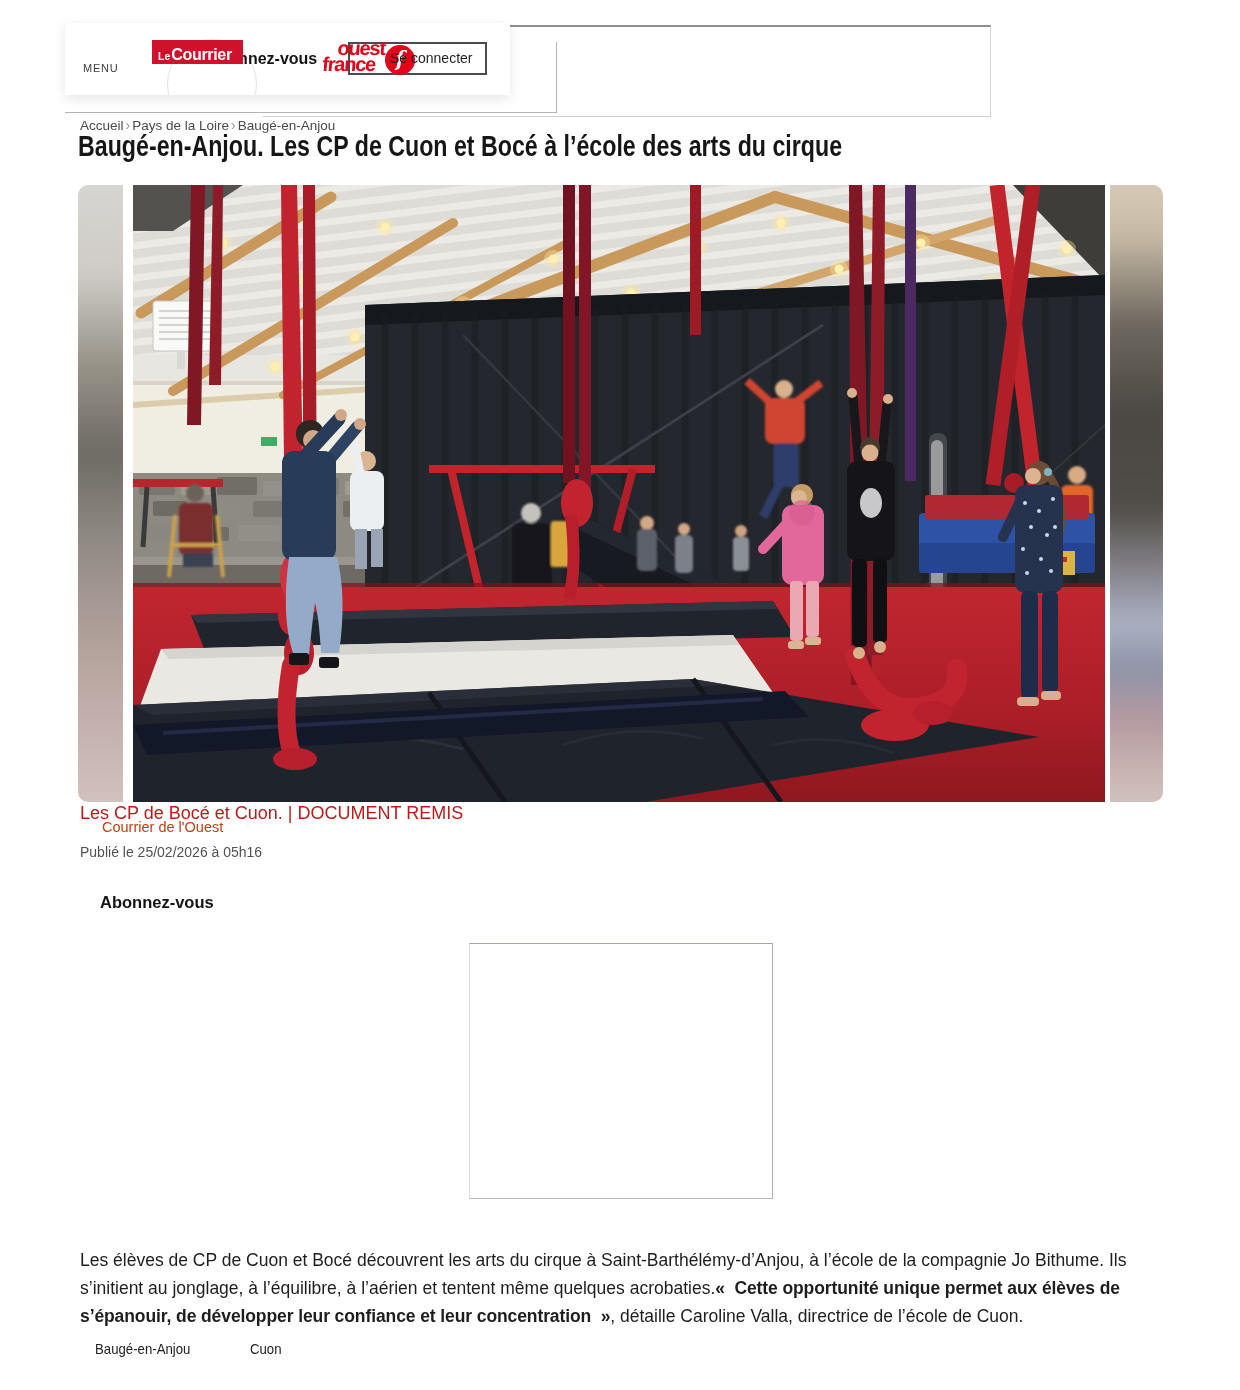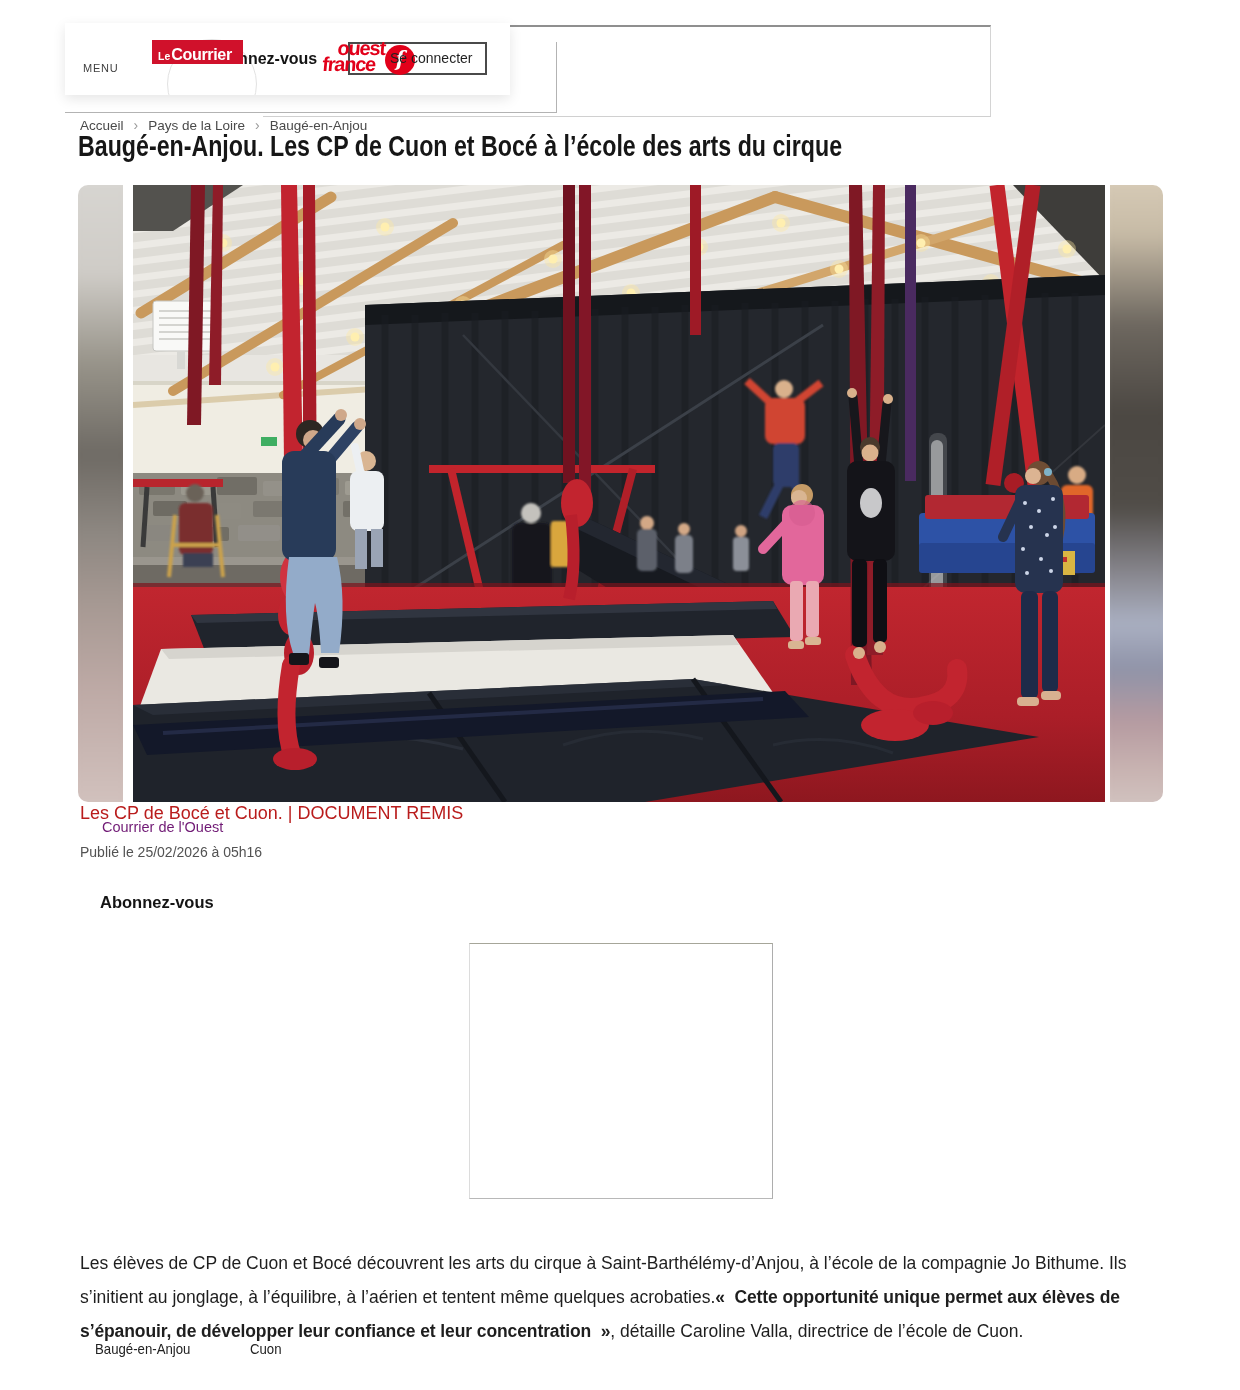--- a/index.html
+++ b/index.html
@@ -33,50 +33,50 @@
     border:2px solid #4a4a4a; background:#fff; z-index:2; }
   .of-logo { position:absolute; left:258px; top:17px; z-index:3; color:#e2001a; font-weight:700;
     font-size:20px; line-height:16px; letter-spacing:-1.2px; transform:skewX(-5deg); }
   .of-w1 { margin-left:14px; }
   .of-circle { position:absolute; left:320px; top:22px; width:30px; height:30px; border-radius:50%;
     background:#e2001a; z-index:4; color:#fff; font-weight:700; font-style:italic;
     font-family:"DejaVu Serif", serif; font-size:20px; text-align:center; line-height:28px; }
   .login-text { position:absolute; left:325px; top:27px; font-size:14px; color:#1f1f1f; z-index:5; white-space:nowrap; }
 
   
-  .breadcrumb { left:80px; top:117px; display:flex; align-items:center; gap:10px;
+  .breadcrumb { left:80px; top:117px; display:flex; align-items:center; gap:2px;
     font-size:13.5px; color:#4a4a4a; z-index:3; }
   .breadcrumb .sep { color:#9a9a9a; font-size:14px; }
   .breadcrumb a { cursor:pointer; }
   .article-title { left:78px; top:130px; font-size:29px; font-weight:700; color:#161616;
     white-space:nowrap; transform:scaleX(.8); transform-origin:0 0; letter-spacing:0; z-index:3; }
 
   
   .photo-wrap { left:0; top:185px; width:1240px; height:617px; }
   .blur-strip { position:absolute; top:0; height:617px; overflow:hidden; }
   .strip-left { left:78px; width:45px; border-radius:10px 0 0 10px; }
   .strip-right { left:1110px; width:53px; border-radius:0 10px 10px 0; }
   .blur-inner { position:absolute; inset:-16px; filter:blur(8px); }
   .strip-left .blur-inner { background:linear-gradient(180deg,#d8d6d2 0%,#cfccc7 16%,#979389 30%,#6e6a64 44%,#8d8781 56%,#a89a94 68%,#bda9a5 80%,#d4c4c0 100%); }
   .strip-right .blur-inner { background:linear-gradient(180deg,#d9cdb9 0%,#c7bba6 10%,#6d675f 24%,#4b4742 38%,#504c47 52%,#8b8a92 63%,#aab0c2 70%,#8f93a8 77%,#b59aa0 85%,#c9b4b2 93%,#d4c8c4 100%); }
   .photo-main { position:absolute; left:133px; top:0; width:972px; height:617px; }
 
   
   .photo-caption { left:80px; top:803px; font-size:18px; color:#b91c1c; }
-  .source-line { left:102px; top:819px; font-size:14.5px; color:#701a75; cursor:pointer; }
+  .source-line { left:102px; top:819px; font-size:14.5px; color:#c2410c; cursor:pointer; }
   .published-line { left:80px; top:844px; font-size:14px; color:#525252;text-align:right; }
   .subscribe-cta { left:100px; top:893px; font-size:16.5px; font-weight:700; color:#141414; cursor:pointer; }
 
   
   .mid-ad { left:469px; top:943px; width:304px; height:256px; background:#fff;
     border-top:1px solid #a6a699; border-right:1px solid #adadad;
     border-bottom:1px solid #b8b8b8; border-left:1px solid #dcdcdc; }
 
   
-  .article-body { left:80px; top:1246px; width:1084px; font-size:17.5px; line-height:34px; color:#1e1e1e; }
+  .article-body { left:80px; top:1246px; width:1084px; font-size:17.5px; line-height:28px; color:#1e1e1e; }
   .article-body .bq { font-weight:700; letter-spacing:-.1px; }
   .tag-row { left:95px; top:1340px; display:flex; gap:47px; font-size:15px; color:#222; }
   .tag-row span { display:inline-block; transform:scaleX(.88); transform-origin:0 50%; cursor:pointer; white-space:nowrap; }
 </style>
 </head>
 <body>
 
 <div class="abs leaderboard"></div>
 
 <div class="abs header-underlay"></div>

